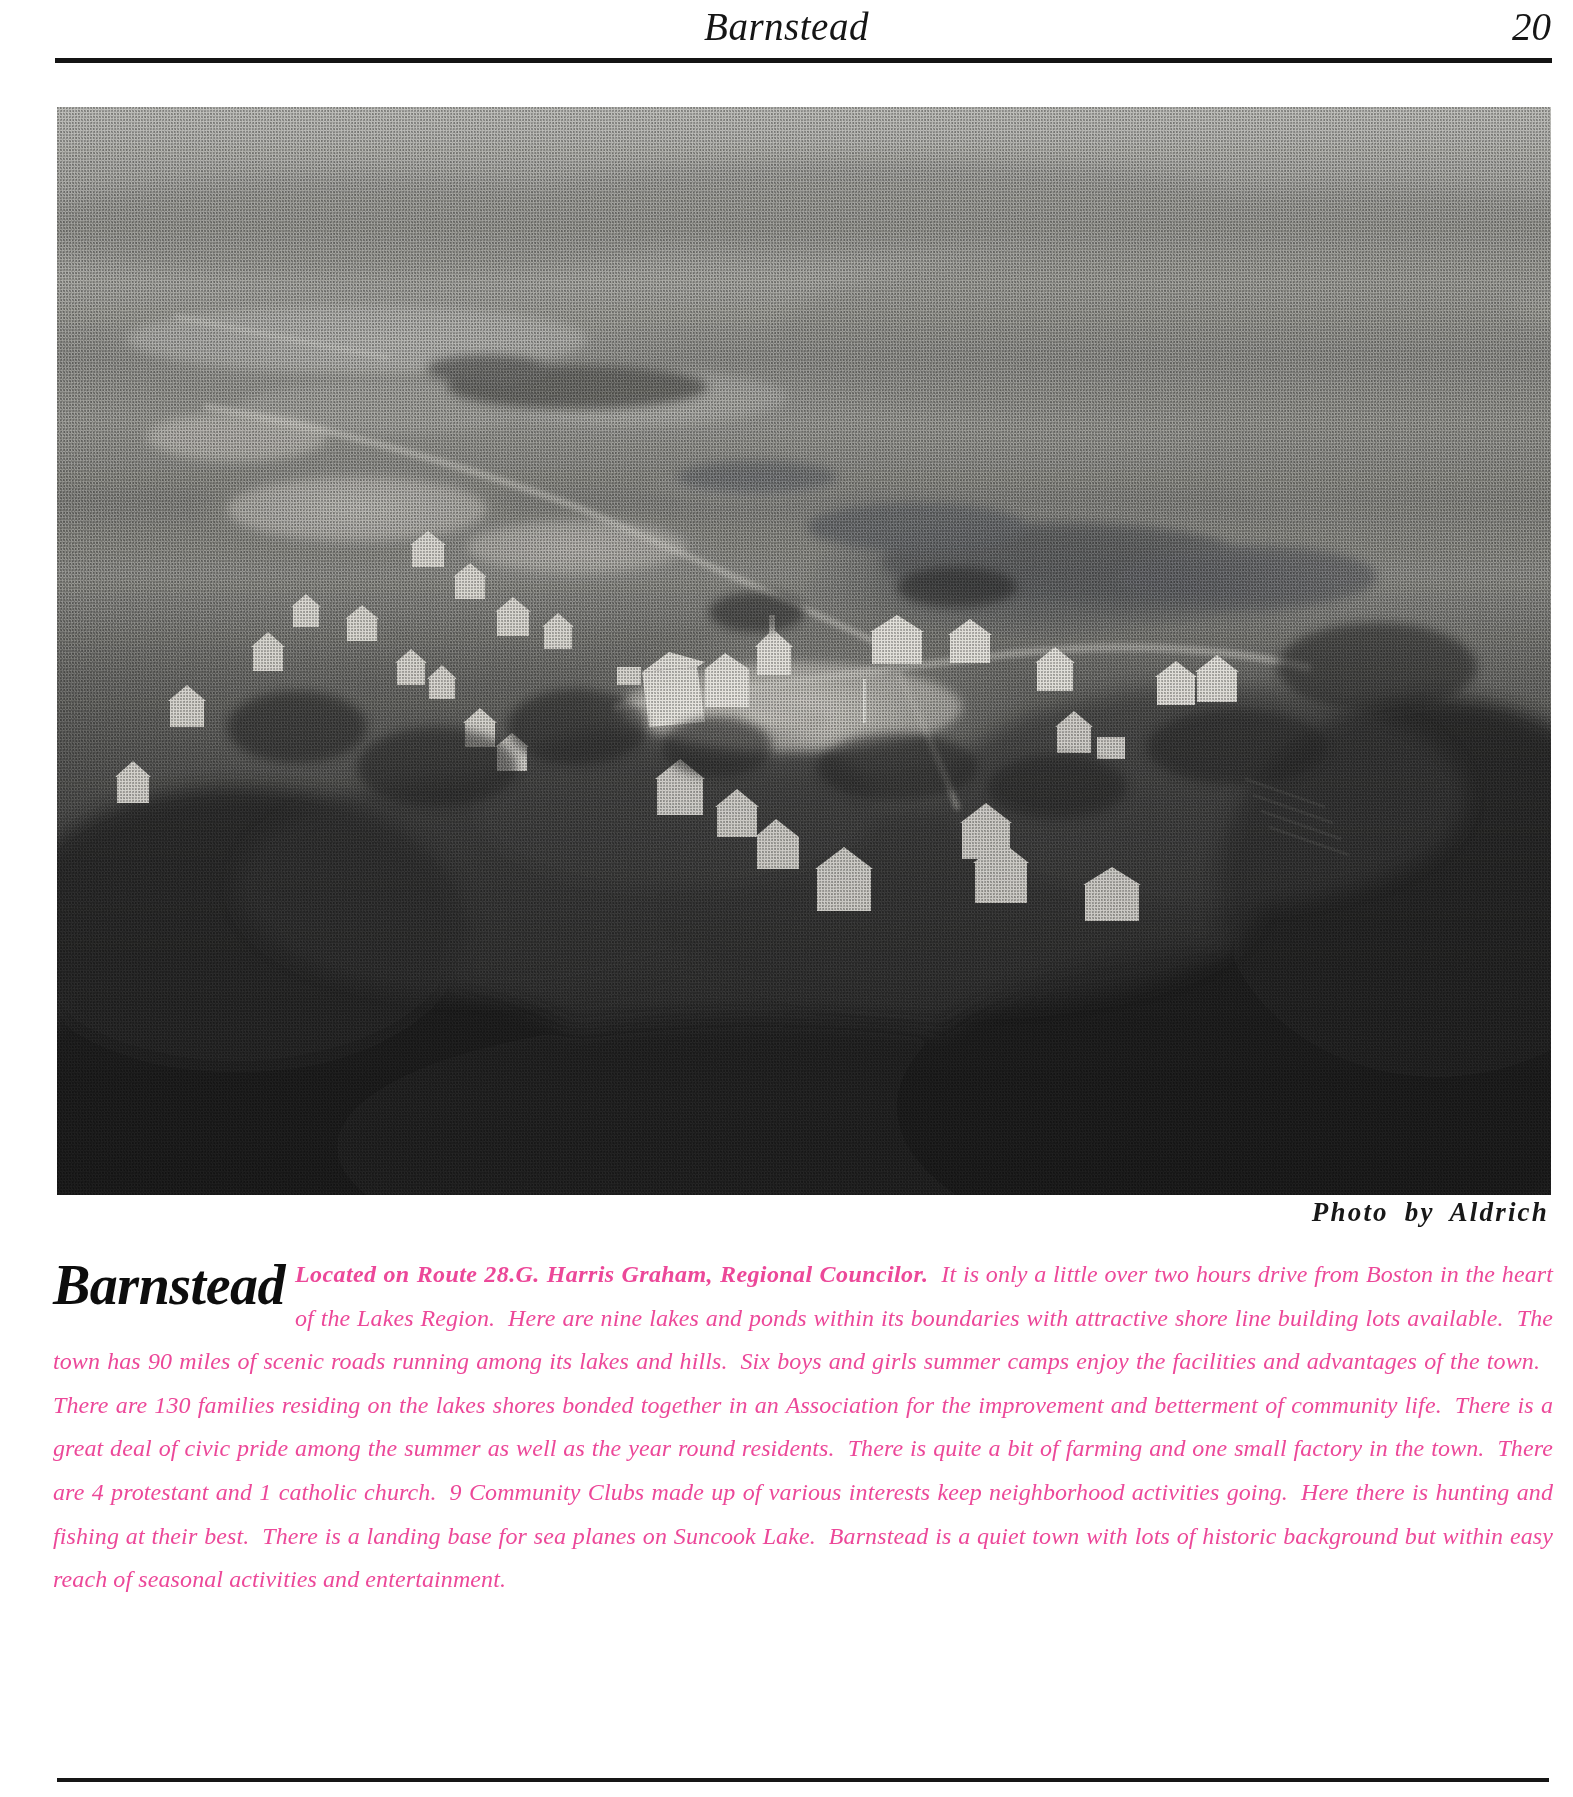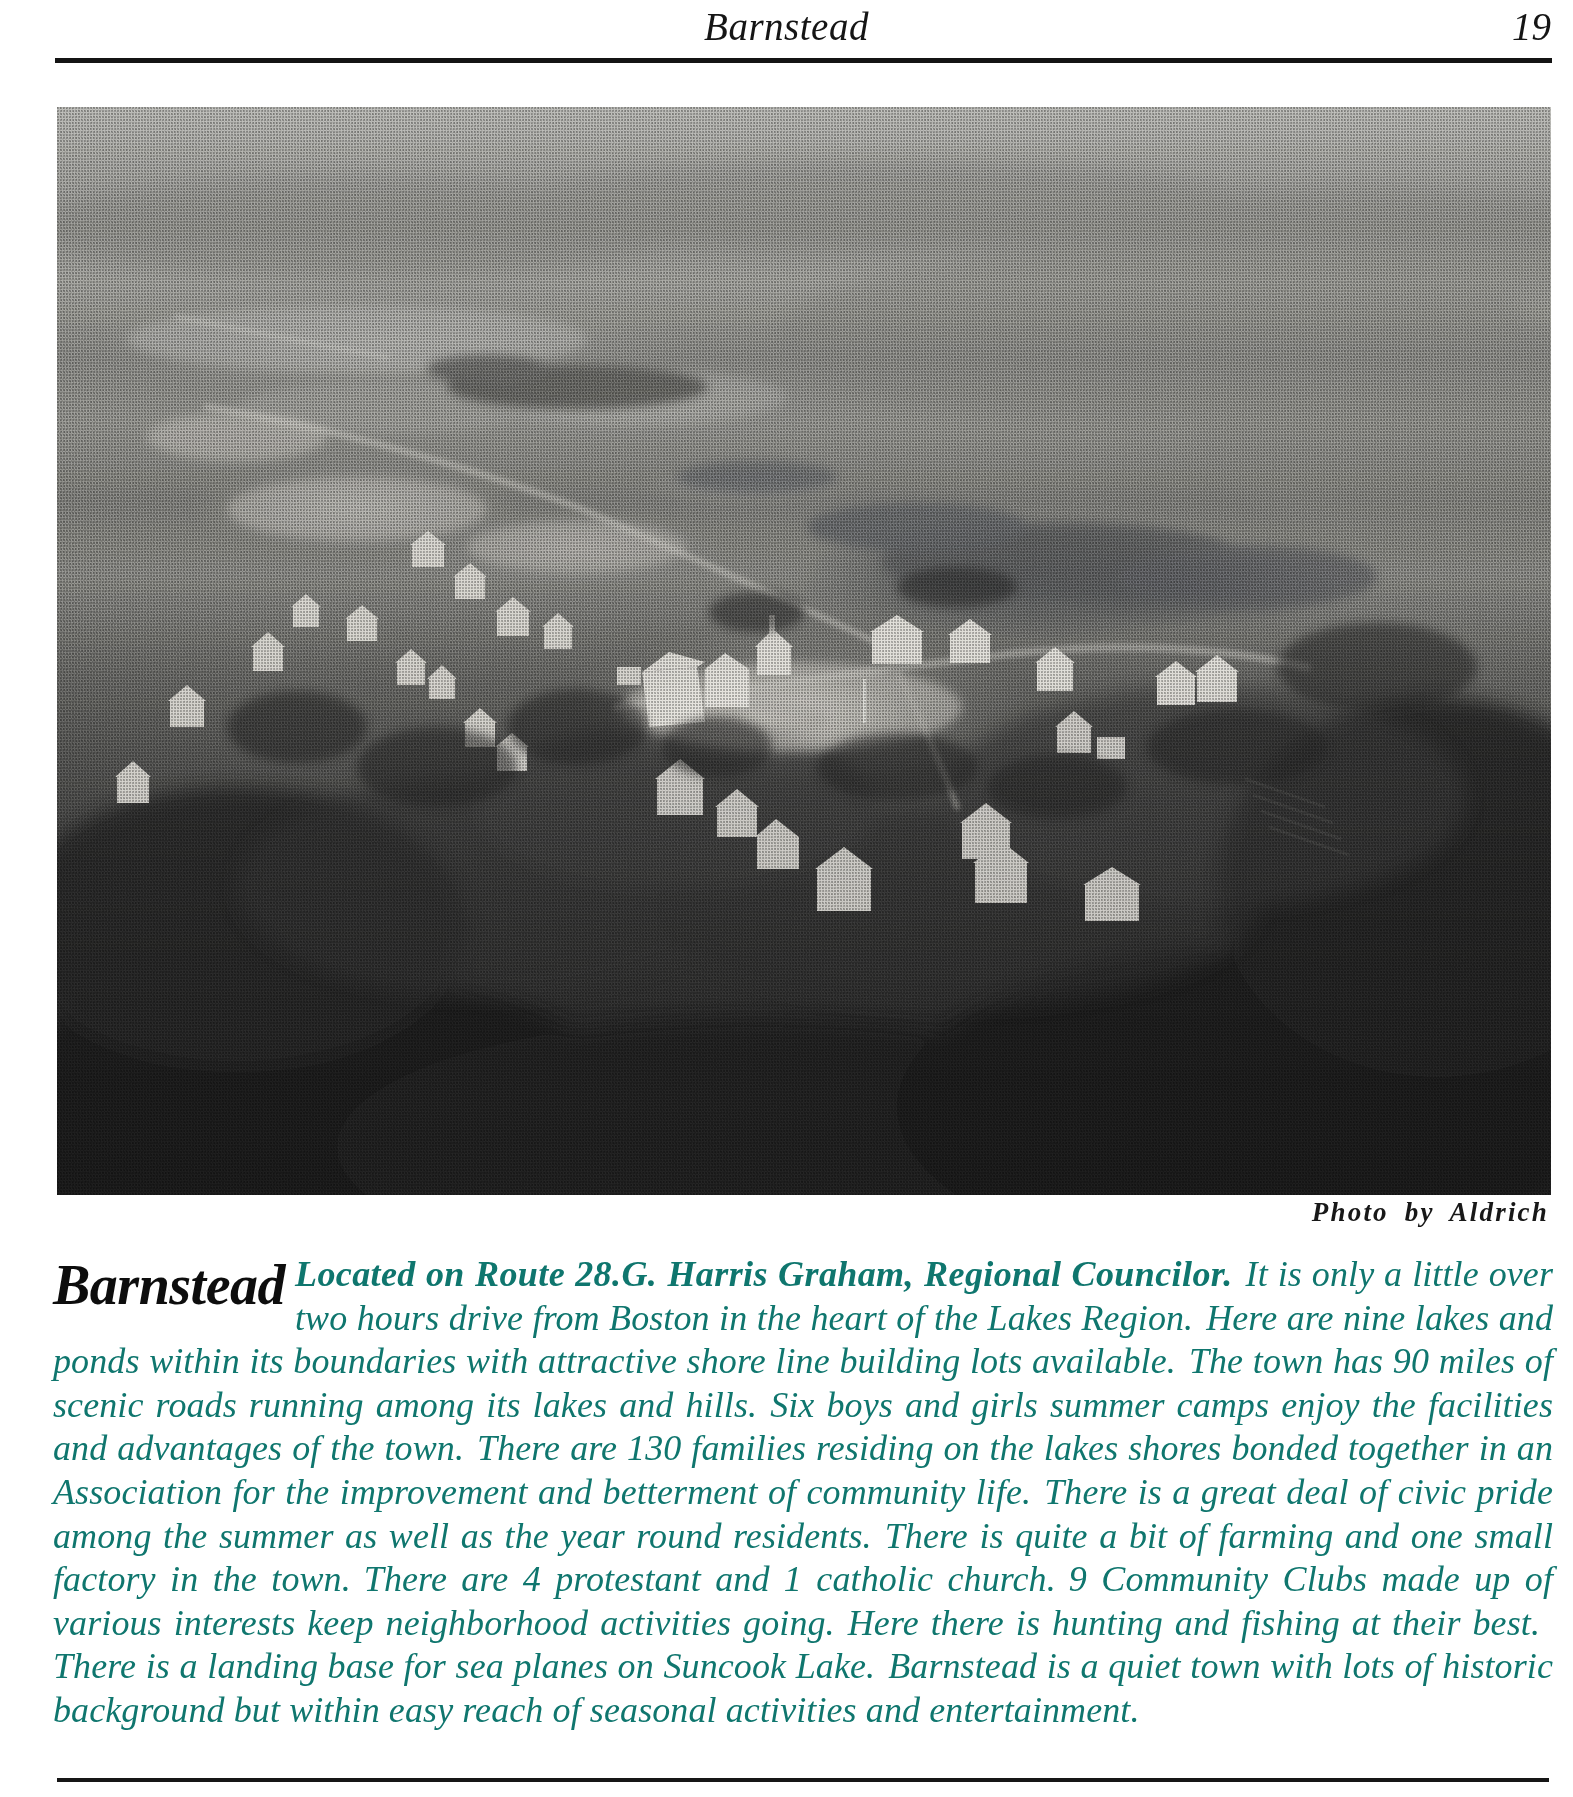--- a/index.html
+++ b/index.html
@@ -168,25 +168,25 @@
     float: left;
     font-size: 56px;
     font-weight: bold;
     line-height: 58px;
     letter-spacing: -0.5px;
     margin: 3px 10px 0 0;
     color: #0d0d0d;
     font-family: "Liberation Serif", "DejaVu Serif", serif;
   }
   .body-text {
-    font-size: 36px;
+    font-size: 24px;
     line-height: 43.6px;
     text-align: justify;
     text-justify: inter-word;
-    color: #0f766e;
+    color: #ec4899;
     letter-spacing: 0.1px;
   }
   .body-text .lead {
     font-weight: bold;
     letter-spacing: 0.4px;
   }
   .sent-gap {
     display: inline-block;
     width: 13px;
   }
@@ -194,21 +194,21 @@
     margin: 0;
   }
 </style>
 </head>
 <body>
 
 <div class="page">
 
   <div class="running-head">
     <div class="head-title">Barnstead</div>
-    <div class="head-folio">19</div>
+    <div class="head-folio">20</div>
   </div>
   <div class="rule-top"></div>
 
   <div class="photo-frame">
     <div class="photo-inner"></div>
 
     <svg class="photo-canopy" viewBox="0 0 1494 1088" preserveAspectRatio="none">
       <defs>
         <filter id="soft">
             <feGaussianBlur stdDeviation="5"></feGaussianBlur>

